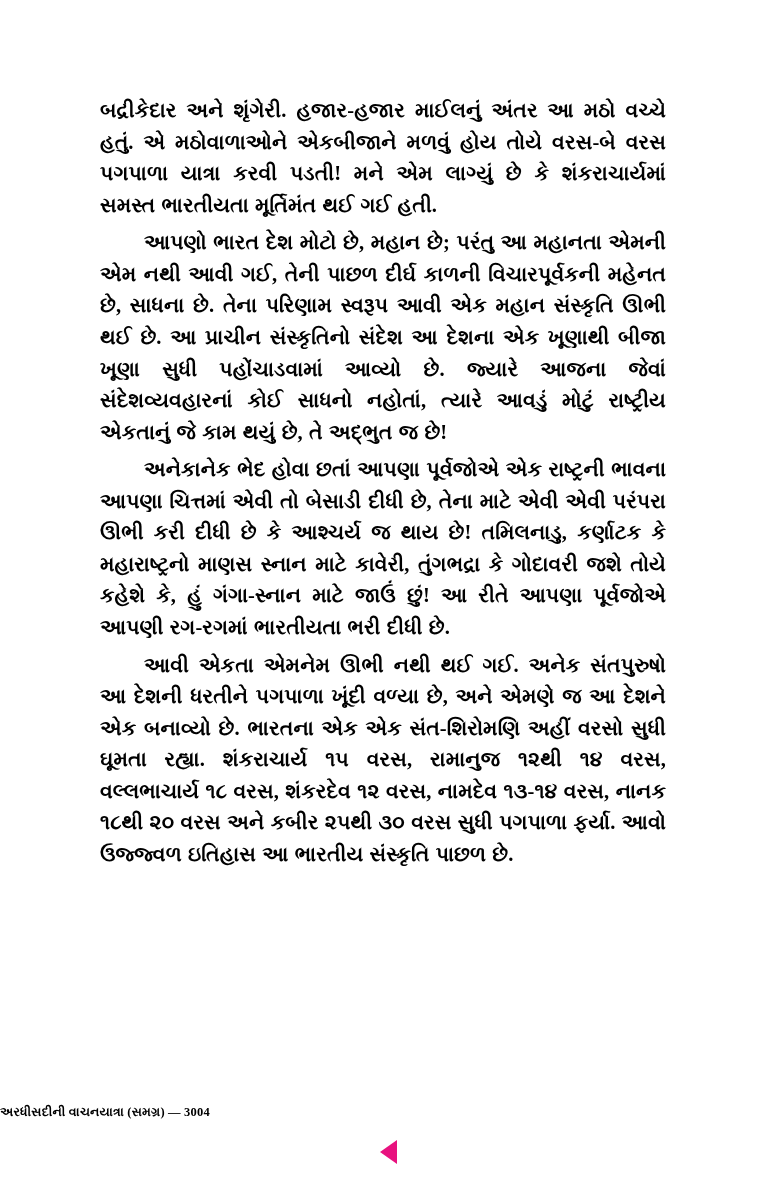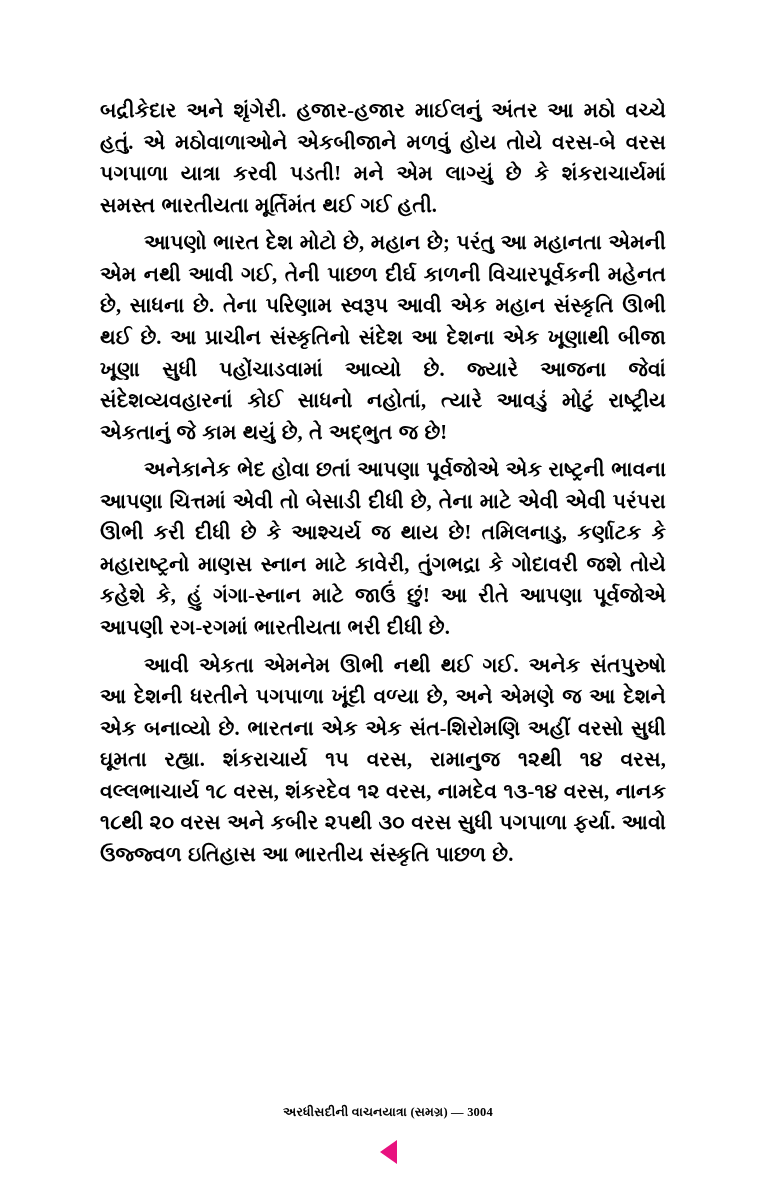--- a/index.html
+++ b/index.html
@@ -40,21 +40,20 @@
     word-spacing: 1px;
   }
   .para.indent {
     text-indent: 44px;
   }
   .footer {
     position: absolute;
     left: 0;
     top: 1105px;
     width: 776px;
-    text-align: center;
     font-size: 12.5px;
     font-weight: 700;
     letter-spacing: 0.2px;
   }
   .nav-wrap {
     position: absolute;
     left: 0;
     top: 1140px;
     width: 776px;
     text-align: center;

